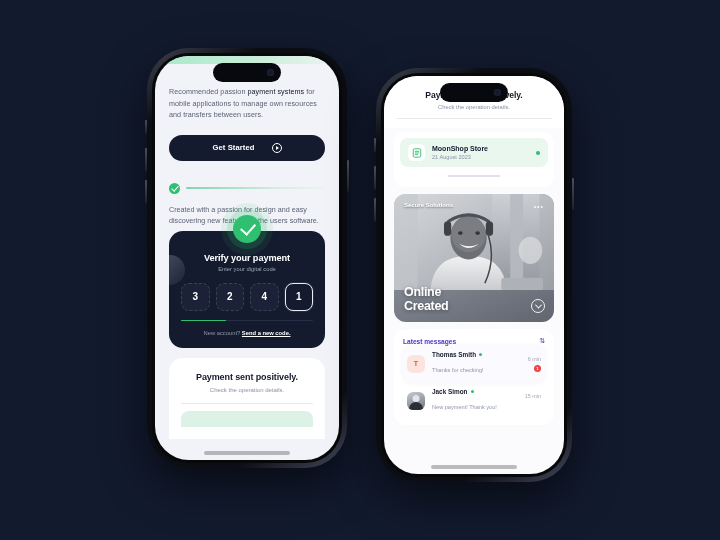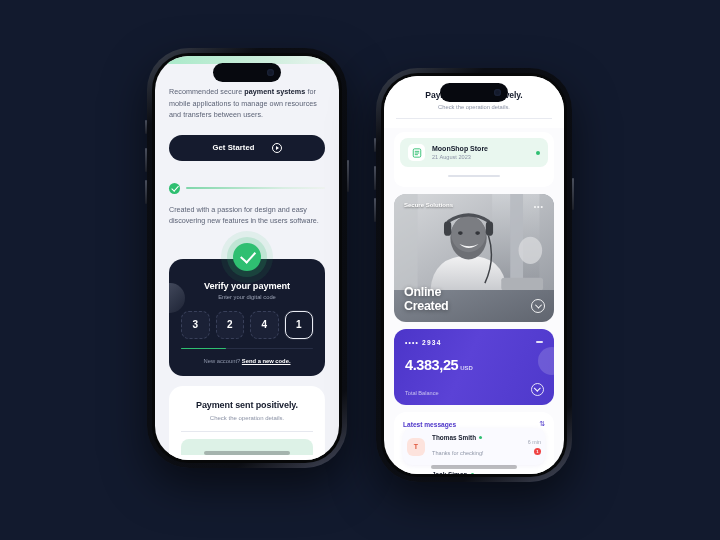--- a/index.html
+++ b/index.html
@@ -61,21 +61,21 @@
   
   #phone-left { left: 147px; top: 48px; width: 200px; height: 420px; }
   #phone-left .screen { background: #f2f3f8; }
 
   .l-top-strip { position:absolute; top:0; left:0; right:0; height:8px;
     background: linear-gradient(90deg,#a7e9c8,#cdeedc 60%, #eef4f2); }
 
   .l-body { position:absolute; top:8px; left:0; right:0; bottom:0; padding: 22px 14px 0; }
 
   .l-para { font-size: 7.2px; line-height: 11.6px; color: #5b6275; letter-spacing:.05px; }
-  .l-para b { color:#141a2b; font-weight:700;margin-top:16px; }
+  .l-para b { color:#141a2b; font-weight:400;margin-top:16px; }
 
   .get-started {
     margin-top: 14px;
     height: 26px; border-radius: 13px;
     background: #151b2e;
     display:flex; align-items:center; justify-content:center; gap:17px;
     cursor: pointer;
   }
   .get-started span { color:#fff; font-size:7.6px; font-weight:700; letter-spacing:.1px; }
   .gs-circ { width:10px; height:10px; border-radius:50%; border:1px solid #fff;
@@ -87,21 +87,21 @@
   .chk-sm { width:11px; height:11px; border-radius:50%; background:#2fbf71;
     display:flex; align-items:center; justify-content:center; flex:none; }
   .chk-sm::after { content:""; width:3px; height:5.5px; border:solid #fff;
     border-width:0 1.4px 1.4px 0; transform: rotate(42deg) translate(-.3px,-.7px); }
   .l-progress .bar { flex:1; height:1.6px; border-radius:2px;
     background: linear-gradient(90deg,#7fd6aa,#d9eee3 70%, #eef2f0); }
 
   .l-h2 { margin-top: 12px; font-size: 9.4px; font-weight:700; color:#141a2b; letter-spacing:-.1px; }
   .l-sub { margin-top: 10px; font-size: 7.2px; line-height:11.4px; color:#5b6275; }
 
-  .verify-wrap { position:relative; margin-top: 32px; }
+  .verify-wrap { position:relative; margin-top: 4px; }
   .chk-big {
     position:absolute; top:-16px; left:50%; transform:translateX(-50%);
     width: 28px; height:28px; border-radius:50%; background:#2fbf71; z-index:6;
     display:flex; align-items:center; justify-content:center;
     box-shadow: 0 0 0 6px rgba(47,191,113,.18), 0 0 0 12px rgba(47,191,113,.09);
   }
   .chk-big::after { content:""; width:7px; height:12px; border:solid #fff;
     border-width:0 2.4px 2.4px 0; transform: rotate(42deg) translate(-.5px,-1.4px); }
 
   .verify-card {
@@ -218,21 +218,21 @@
     <div class="phone-inner">
       <div class="screen">
 
         <div class="l-top-strip"></div>
         <div class="notch">
           <span class="cam"></span>
         </div>
 
         <div class="l-body">
 
-          <p class="l-para"><span>Recommended secure </span><b>payment systems</b><span> for mobile applications to manage own resources and transfers between users.</span></p>
+          <p class="l-para"><span>Recommended passion </span><b>payment systems</b><span> for mobile applications to manage own resources and transfers between users.</span></p>
 
           <div class="get-started">
             <span>Get Started</span>
             <span class="gs-circ">
                 <i></i>
               </span>
           </div>
 
           <div class="l-progress">
             <span class="chk-sm"></span>
@@ -353,31 +353,20 @@
               <rect x="101" y="30" width="8" height="16" rx="4" fill="#3f4247"></rect>
               <path d="M104 46 q8 26 -4 52" fill="none" stroke="#3f4247" stroke-width="1.6"></path>
               <rect x="118" y="92" width="46" height="14" rx="3" fill="#aeb1b6"></rect>
             </svg>
             <div class="pc-tag">Secure Solutions</div>
             <div class="pc-dots">•••</div>
             <div class="pc-title"><span>Online</span><br><span>Created</span></div>
             <div class="pc-fab"></div>
           </div>
 
-          <div class="bal-card">
-            <span class="bal-orb"></span>
-            <div class="bal-mask">•••• 2934</div>
-            <div class="bal-dash"></div>
-            <div class="bal-num">
-              <span class="v">4.383,25</span>
-              <span class="c">USD</span>
-            </div>
-            <div class="bal-lbl">Total Balance</div>
-            <div class="bal-fab"></div>
-          </div>
 
           <div class="msg-card">
             <div class="msg-head">
               <span class="t">Latest messages</span>
               <span class="s">⇅</span>
             </div>
 
             <div class="msg-row hl">
               <span class="av t">T</span>
               <span class="msg-mid">

